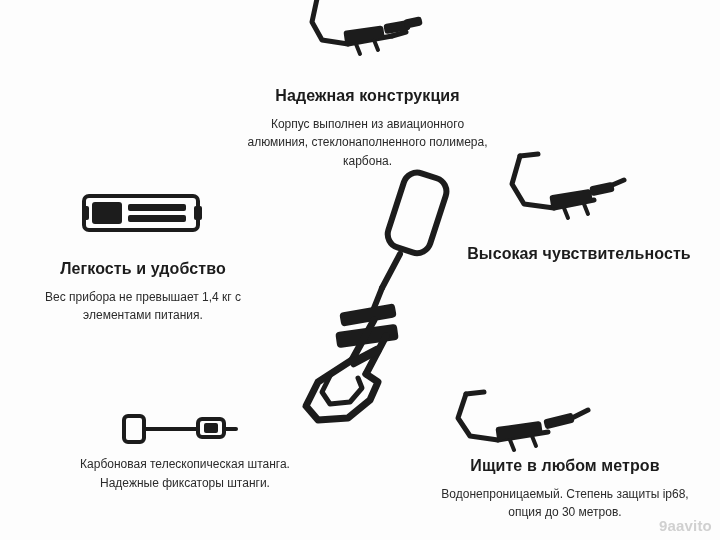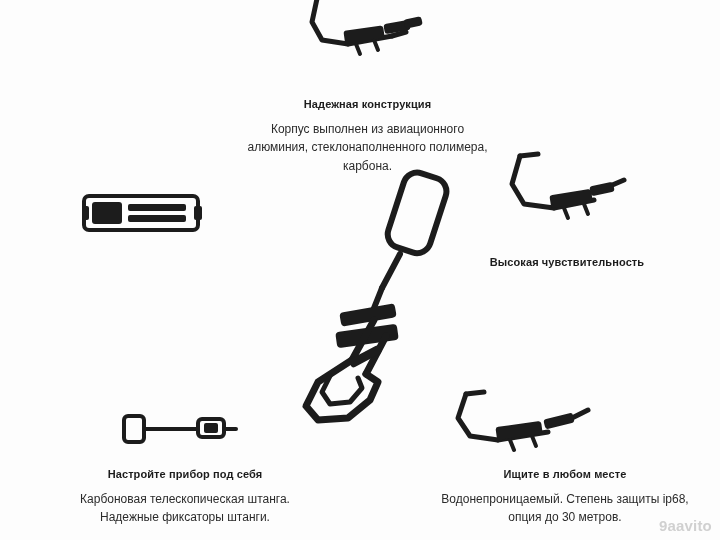--- a/index.html
+++ b/index.html
@@ -20,25 +20,25 @@
     background: #fdfdfd;
     overflow: hidden;
   }
 
   
   .feature {
     position: absolute;
     text-align: center;
   }
   .feature .f-title {
-    font-size: 11px;
+    font-size: 16px;
     font-weight: bold;
     color: #1c1c1c;
     line-height: 1.35;
-    margin: 12px 0 8px 0;
+    margin: 0 0 8px 0;
     letter-spacing: 0.1px;
   }
   .feature .f-desc {
     font-size: 12px;
     color: #2b2b2b;
     line-height: 1.55;
     margin: 0;
   }
 
   
@@ -96,41 +96,45 @@
     <svg width="120" height="52" viewBox="0 0 120 52" aria-hidden="true">
       <rect x="2" y="8" width="114" height="34" rx="5" fill="none" stroke="#1c1c1c" stroke-width="4"></rect>
       <rect x="10" y="14" width="30" height="22" rx="3" fill="#1c1c1c"></rect>
       <rect x="46" y="16" width="58" height="7" rx="2" fill="#1c1c1c"></rect>
       <rect x="46" y="27" width="58" height="7" rx="2" fill="#1c1c1c"></rect>
       <rect x="0" y="18" width="7" height="14" rx="2" fill="#1c1c1c"></rect>
       <rect x="112" y="18" width="8" height="14" rx="2" fill="#1c1c1c"></rect>
     </svg>
   </div>
 
+  <div class="feature" style="left:28px; top:258px; width:230px;">
+    <div class="f-title">Легкость и удобство</div>
+    <div class="f-desc">Вес прибора не превышает 1,4 кг с элементами питания.</div>
+  </div>
 
   <div class="art" style="left:498px; top:150px;">
     <svg width="140" height="80" viewBox="0 0 140 80" aria-hidden="true">
       <g fill="none" stroke="#1c1c1c" stroke-width="5" stroke-linecap="round" stroke-linejoin="round">
         <path d="M22 6 L14 34 L26 54 L56 58"></path>
         <path d="M22 6 L40 4"></path>
         <path d="M56 58 L96 50"></path>
         <path d="M112 36 L126 30"></path>
       </g>
       <g fill="#1c1c1c">
         <rect x="52" y="42" width="42" height="13" rx="3" transform="rotate(-9 73 48)"></rect>
         <rect x="92" y="34" width="24" height="10" rx="3" transform="rotate(-12 104 39)"></rect>
       </g>
       <g fill="none" stroke="#1c1c1c" stroke-width="4" stroke-linecap="round">
         <path d="M66 58 L70 68"></path>
         <path d="M86 54 L90 64"></path>
       </g>
     </svg>
   </div>
 
-  <div class="feature" style="left:447px; top:243px; width:240px;">
+  <div class="feature" style="left:459px; top:243px; width:240px;">
     <div class="f-title">Высокая чувствительность</div>
   </div>
 
   <div class="art" style="left:278px; top:168px;">
     <svg width="176" height="262" viewBox="0 0 176 262" aria-hidden="true">
 
       <g transform="rotate(18 140 42)">
         <rect x="118" y="6" width="44" height="78" rx="14" fill="none" stroke="#1c1c1c" stroke-width="6"></rect>
       </g>
 
@@ -163,21 +167,20 @@
     <svg width="120" height="42" viewBox="0 0 120 42" aria-hidden="true">
       <rect x="4" y="6" width="20" height="26" rx="4" fill="none" stroke="#1c1c1c" stroke-width="4"></rect>
       <line x1="26" y1="19" x2="78" y2="19" stroke="#1c1c1c" stroke-width="4" stroke-linecap="round"></line>
       <rect x="78" y="9" width="26" height="18" rx="4" fill="none" stroke="#1c1c1c" stroke-width="4"></rect>
       <rect x="84" y="13" width="14" height="10" rx="2" fill="#1c1c1c"></rect>
       <line x1="104" y1="19" x2="116" y2="19" stroke="#1c1c1c" stroke-width="4" stroke-linecap="round"></line>
     </svg>
   </div>
 
   <div class="feature" style="left:70px; top:455px; width:230px;">
-    <div class="f-title">Настройте прибор под себя</div>
     <div class="f-desc">Карбоновая телескопическая штанга. Надежные фиксаторы штанги.</div>
   </div>
 
   <div class="art" style="left:452px; top:388px;">
     <svg width="160" height="70" viewBox="0 0 160 70" aria-hidden="true">
       <g fill="none" stroke="#1c1c1c" stroke-width="5" stroke-linecap="round" stroke-linejoin="round">
         <path d="M14 6 L6 30 L18 48 L46 52"></path>
         <path d="M14 6 L32 4"></path>
         <path d="M46 52 L96 44"></path>
         <path d="M120 30 L136 22"></path>
@@ -187,19 +190,19 @@
         <rect x="92" y="28" width="30" height="10" rx="3" transform="rotate(-14 107 33)"></rect>
       </g>
       <g fill="none" stroke="#1c1c1c" stroke-width="4" stroke-linecap="round">
         <path d="M58 52 L62 62"></path>
         <path d="M80 48 L84 58"></path>
       </g>
     </svg>
   </div>
 
   <div class="feature" style="left:440px; top:455px; width:250px;">
-    <div class="f-title">Ищите в любом месте</div>
+    <div class="f-title">Ищите в любом метров</div>
     <div class="f-desc">Водонепроницаемый. Степень защиты ip68, опция до 30 метров.</div>
   </div>
 
   <div class="watermark">9aavito</div>
 
 </div>
 
 </body></html>

